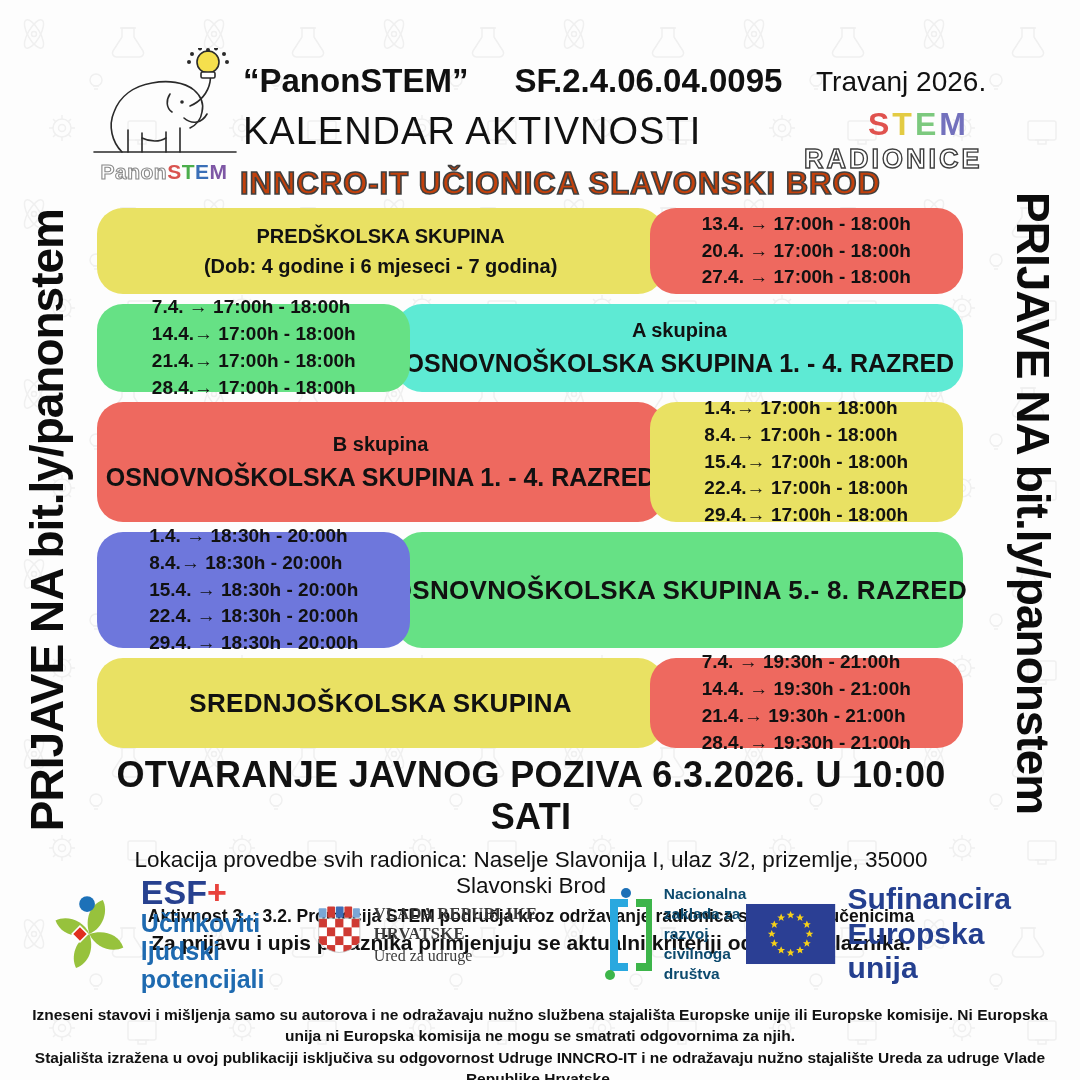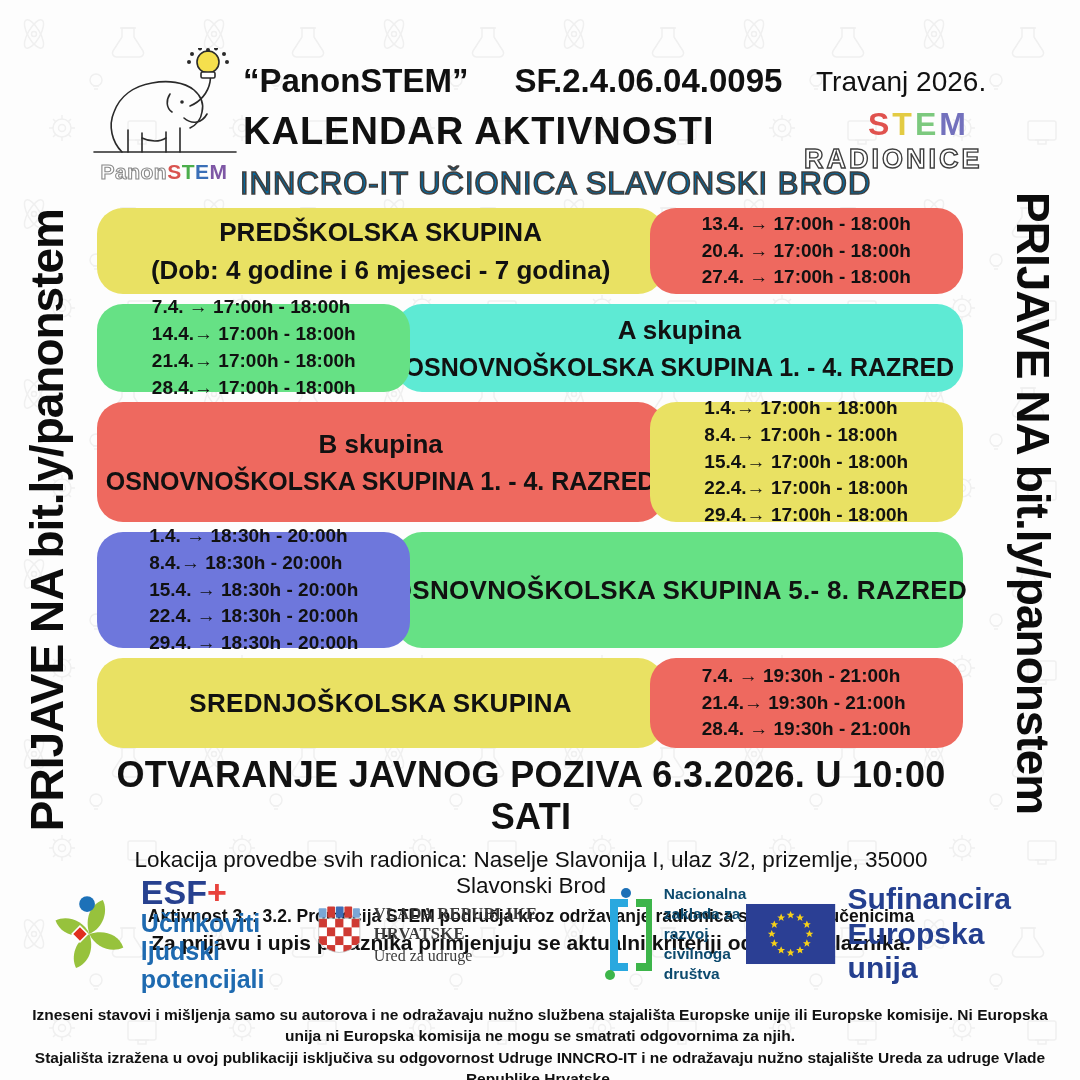--- a/index.html
+++ b/index.html
@@ -15,35 +15,35 @@
   .vb-left span{writing-mode:vertical-rl;transform:rotate(180deg);}
   .vb-right{left:992px;top:108px;width:82px;height:790px;}
   .vb-right span{writing-mode:vertical-rl;}
 
   
   #logo-box{left:84px;top:48px;width:160px;}
   .logo-wordmark{font-size:21px;font-weight:700;text-align:center;margin-top:-4px;letter-spacing:0.5px;}
   .logo-prefix{color:#fff;-webkit-text-stroke:1.1px #8a8a8a;}
   #program-line{left:243px;top:62px;display:flex;gap:46px;}
   #program-line div{font-size:33px;font-weight:700;}
-  #main-title{left:243px;top:110px;font-size:38px;font-weight:700;letter-spacing:1px;}
+  #main-title{left:243px;top:110px;font-size:38px;font-weight:400;letter-spacing:1px;}
   #date-label{left:816px;top:66px;font-size:28px;font-weight:400;}
   #stem-colored{left:868px;top:106px;font-size:32px;font-weight:700;letter-spacing:3px;}
   #radionice{left:804px;top:144px;font-size:27px;font-weight:700;letter-spacing:3px;color:#fff;-webkit-text-stroke:1.4px #3f3f3f;}
-  #subtitle{left:240px;top:166px;width:580px;text-align:center;font-size:31px;font-weight:400;letter-spacing:1px;color:#0369a1;-webkit-text-stroke:1.6px #3f3f3f;white-space:nowrap;}
+  #subtitle{left:240px;top:166px;width:580px;text-align:center;font-size:31px;font-weight:700;letter-spacing:1px;color:#c2410c;-webkit-text-stroke:1.6px #3f3f3f;white-space:nowrap;}
 
   
   #schedule{position:absolute;left:97px;top:208px;width:866px;z-index:2;}
   .sched-row{position:relative;margin-bottom:10px;}
   .row-1{height:86px;}.row-2{height:88px;}.row-3{height:120px;}.row-4{height:116px;}.row-5{height:90px;}
   .block{position:absolute;top:0;bottom:0;border-radius:26px;}
   .pos-left{left:0;}.pos-right{right:0;}
   .title-block{width:65.5%;z-index:1;display:flex;flex-direction:column;justify-content:center;align-items:center;gap:7px;text-align:center;}
   .time-block{width:36.2%;z-index:2;display:flex;flex-direction:column;justify-content:center;}
-  .title-line{font-weight:700;font-size:26px;white-space:nowrap;}
+  .title-line{font-weight:700;font-size:20px;white-space:nowrap;}
   .row-2 .title-line:nth-child(2),.row-3 .title-line:nth-child(2){font-size:25px;}
   .row-4 .title-line,.row-5 .title-line{font-size:26px;letter-spacing:0.3px;}
   .time-inner{width:-moz-fit-content;width:fit-content;margin:0 auto;text-align:left;}
   .time-line{font-weight:700;font-size:19px;line-height:1.42;white-space:nowrap;}
 
   
   #announcement{left:95px;top:754px;width:872px;text-align:center;}
   .ann-opening{font-size:36px;font-weight:700;letter-spacing:0.3px;}
   .ann-location{font-size:22.5px;font-weight:400;margin-top:9px;}
   .ann-activity{font-size:17.5px;font-weight:700;margin-top:7px;}
@@ -203,20 +203,21 @@
           </div>
         </div>
       </div>
       <div class="sched-row row-5">
         <div class="block title-block pos-left" style="background: rgb(233, 225, 99);">
           <div class="title-line">SREDNJOŠKOLSKA SKUPINA</div>
         </div>
         <div class="block time-block pos-right" style="background: rgb(238, 105, 95); margin-left: 48px;">
           <div class="time-inner">
             <div class="time-line">7.4. → 19:30h - 21:00h</div>
+            <div class="time-line">14.4. → 19:30h - 21:00h</div>
             <div class="time-line">21.4.→ 19:30h - 21:00h</div>
             <div class="time-line">28.4. → 19:30h - 21:00h</div>
           </div>
         </div>
       </div>
     </section>
 
   <div class="layer" id="announcement">
     <div class="ann-opening">OTVARANJE JAVNOG POZIVA 6.3.2026. U 10:00 SATI</div>
     <div class="ann-location">Lokacija provedbe svih radionica: Naselje Slavonija I, ulaz 3/2, prizemlje, 35000 Slavonski Brod</div>

